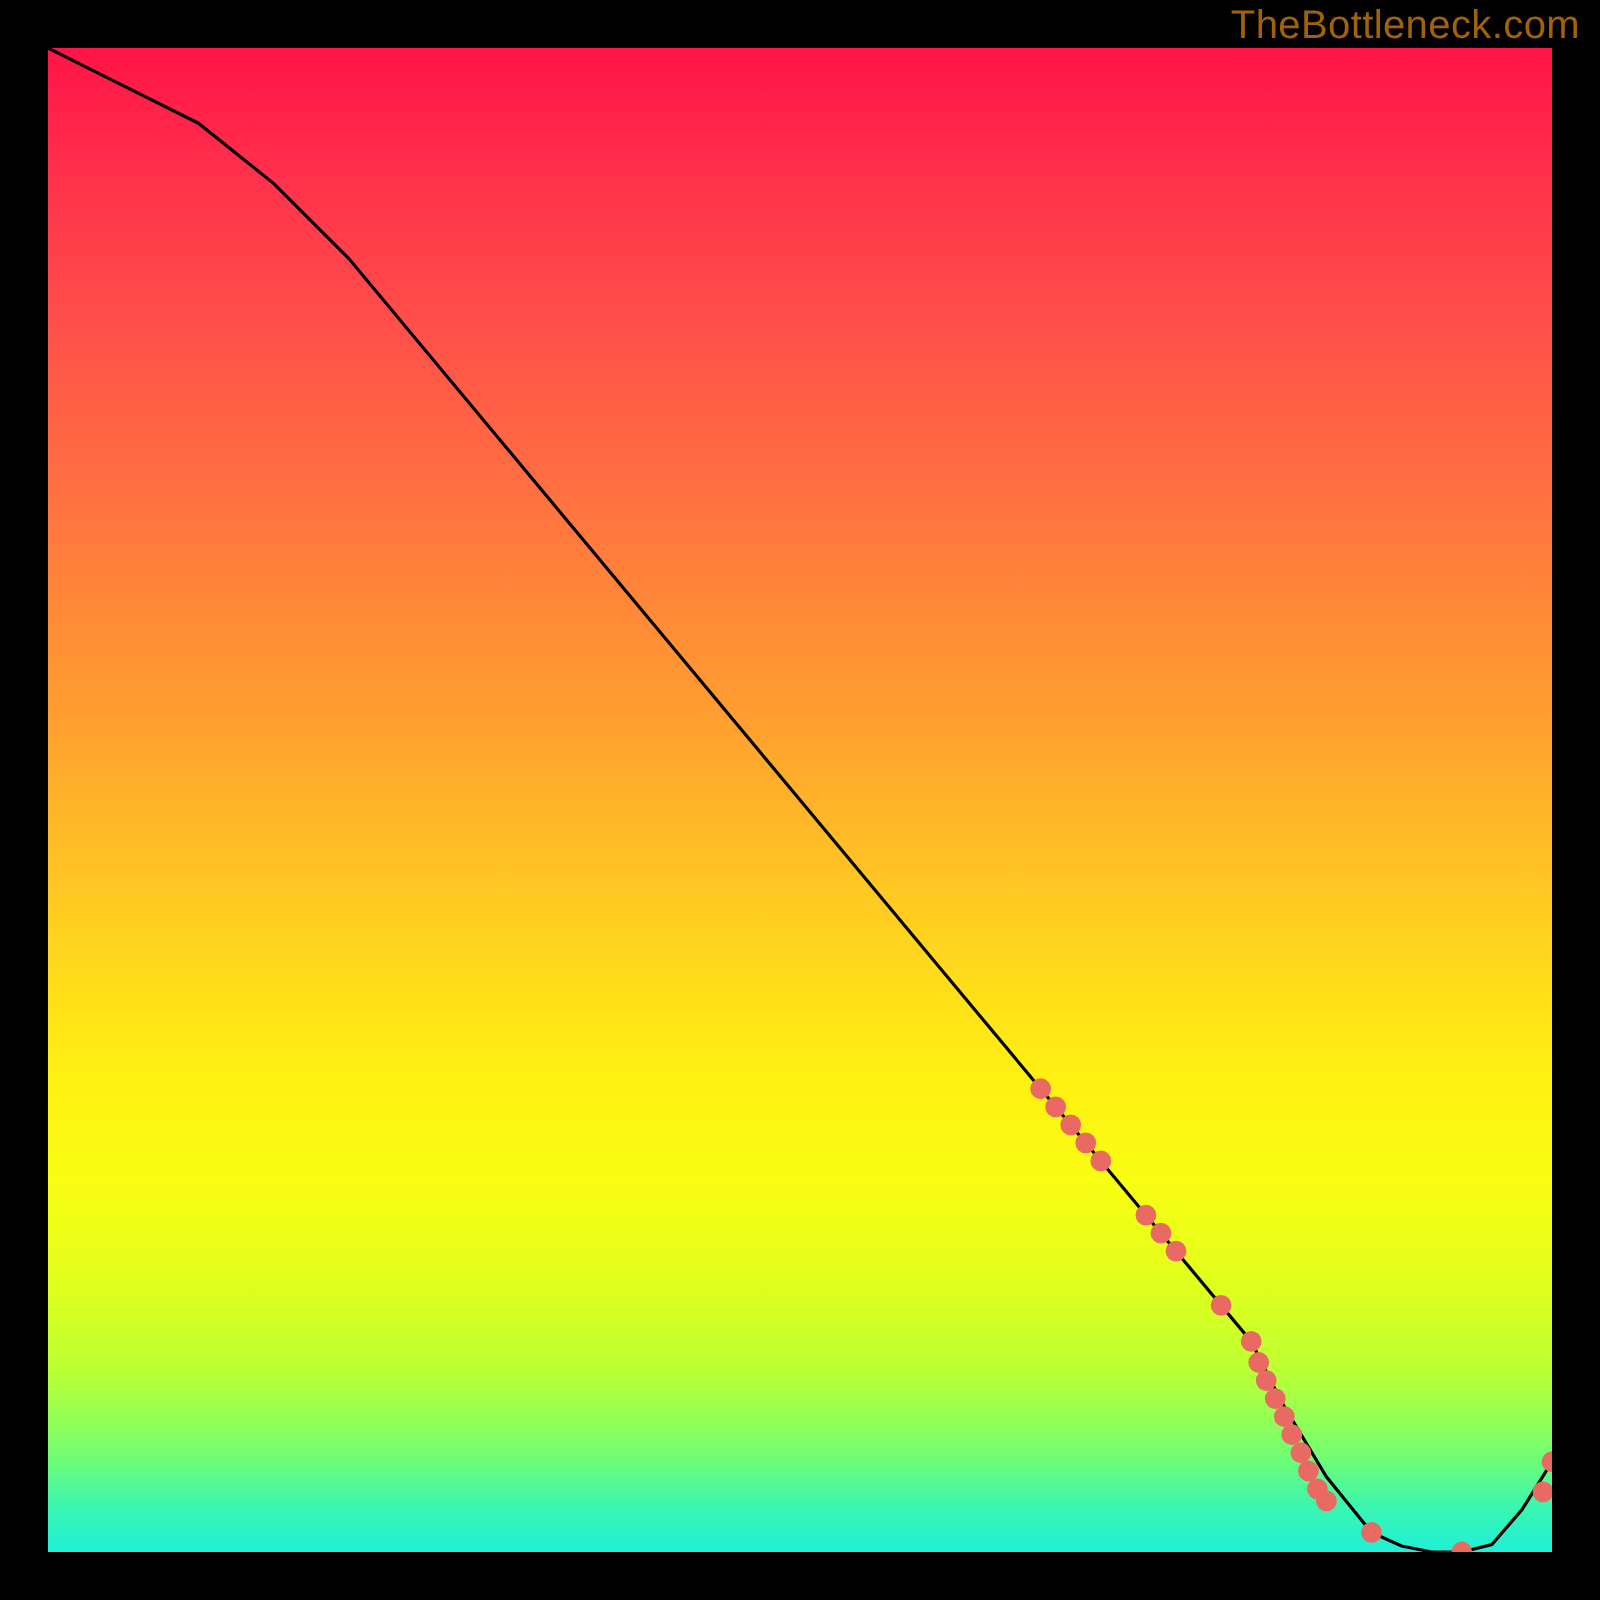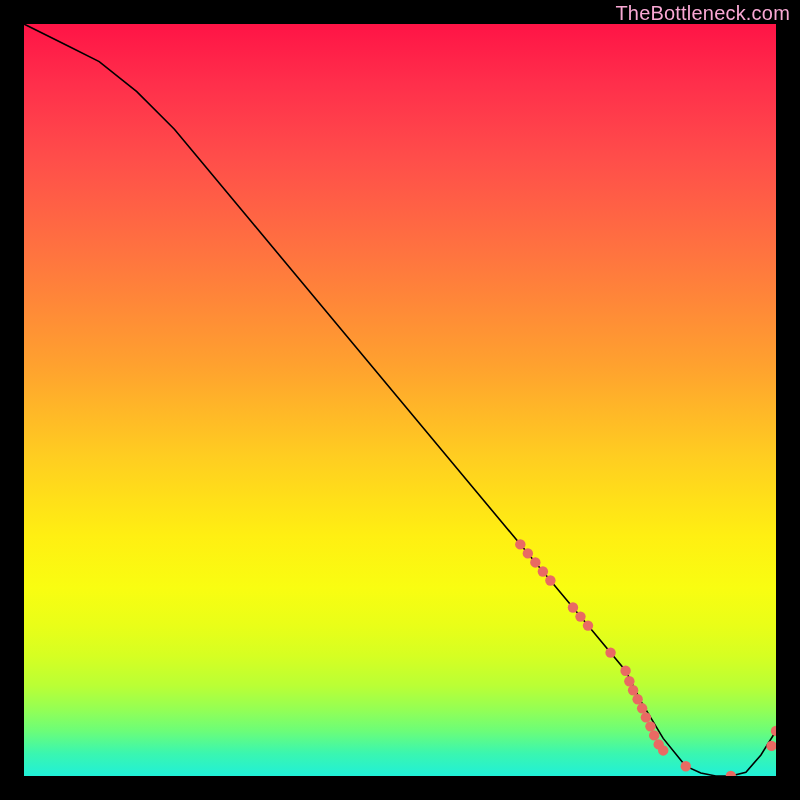--- a/index.html
+++ b/index.html
@@ -48,21 +48,21 @@
     left: 0;
     top: 0;
     width: 752px;
     height: 752px;
     display: block;
   }
   .watermark {
     position: absolute;
     top: 2px;
     right: 10px;
-    color: #f9a8d4;
+    color: #a16207;
     font-size: 20px;
     font-weight: 400;
     letter-spacing: 0.2px;
     user-select: none;
   }
 </style>
 </head>
 <body>
 
 <div class="stage">

